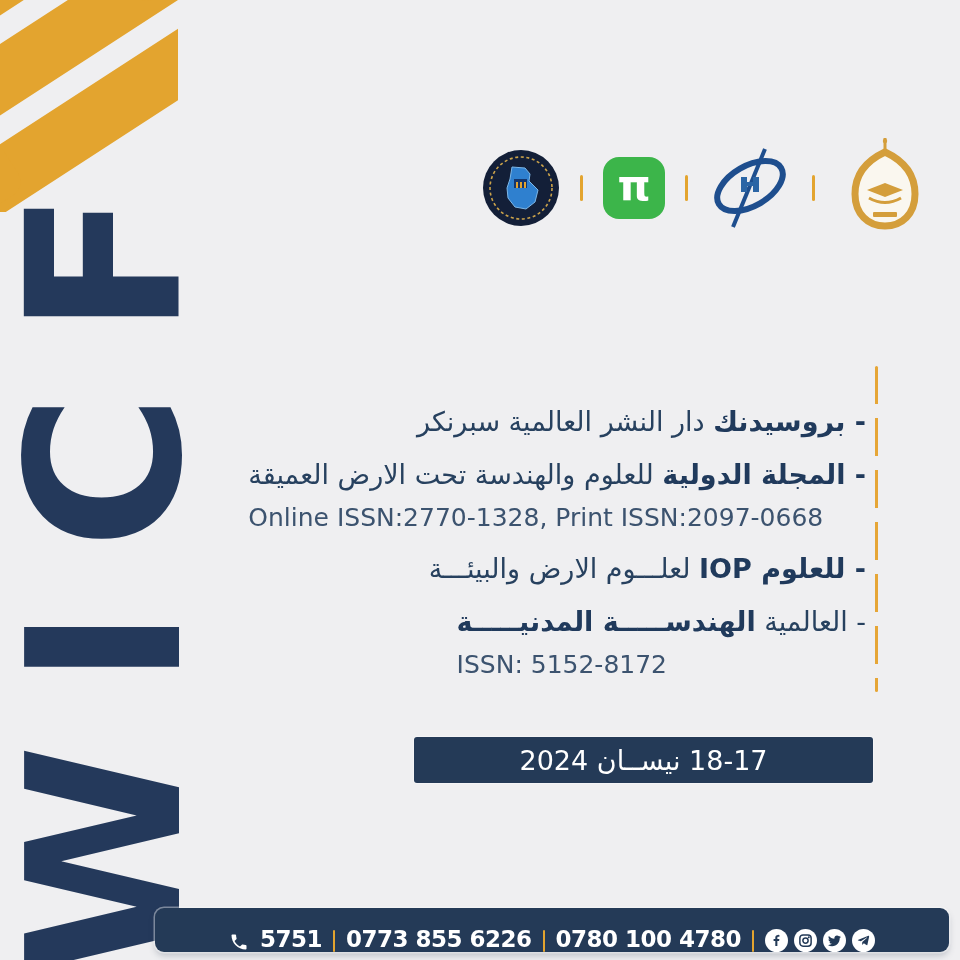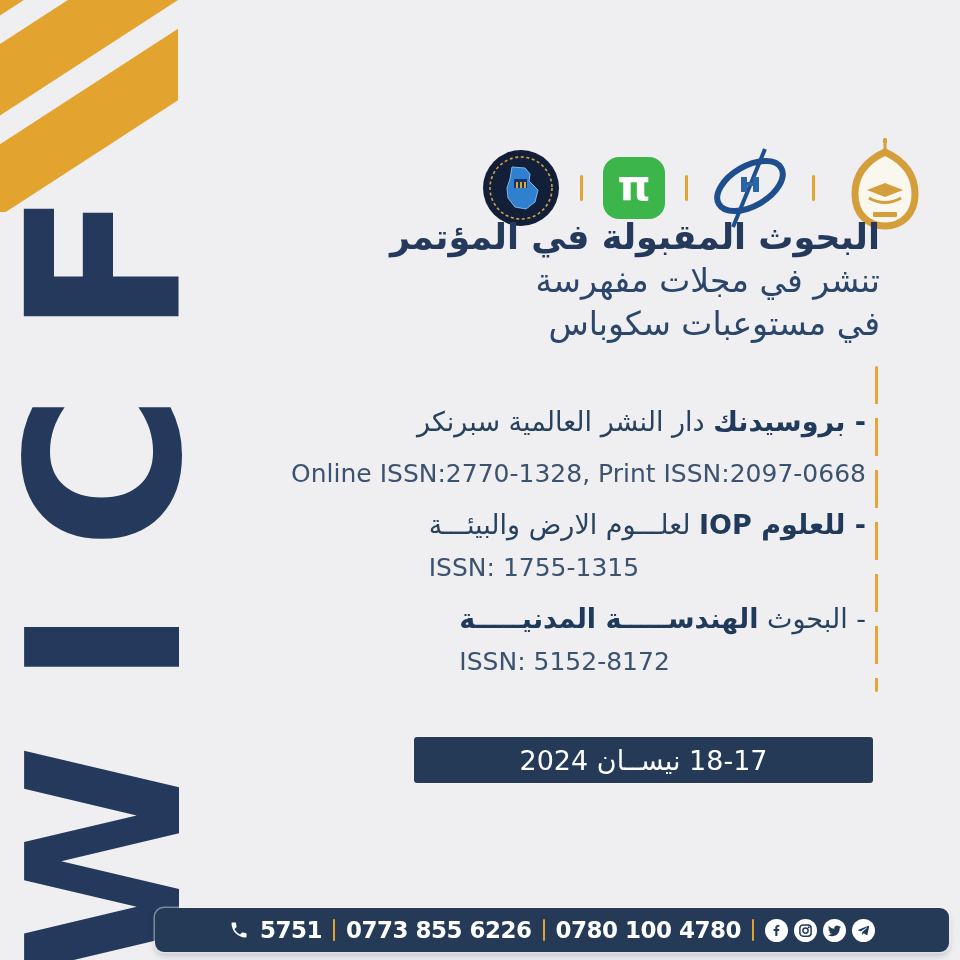--- a/index.html
+++ b/index.html
@@ -43,21 +43,21 @@
   .j-issn{direction:ltr;text-align:left;font-size:25px;line-height:33px;color:#3c536f;margin-top:8px;}
 
   
   .banner{position:absolute;left:414px;top:737px;width:459px;height:46px;background:#243a57;border-radius:3px;
      display:flex;align-items:center;justify-content:center;direction:rtl;color:#fff;font-size:27px;gap:9px;
      box-shadow:0 0 0 1px rgba(255,255,255,.35);}
   .banner .bold{font-weight:normal;text-align:center;}
 
   
   .footer{position:absolute;left:155px;top:908px;width:794px;height:44px;background:#243a57;border-radius:9px;
-     display:flex;align-items:center;justify-content:center;gap:11px;color:#fff;font-size:23px;
+     display:flex;align-items:flex-end;justify-content:center;gap:11px;color:#fff;font-size:23px;
      box-shadow:0 0 0 1.5px rgba(255,255,255,.4),0 4px 6px rgba(60,70,90,.25);}
   .f-sep{width:2px;height:22px;background:#E3A42F;border-radius:1px;}
   .f-num{font-weight:bold;letter-spacing:-.5px;}
   .socials{display:flex;align-items:center;gap:6px;}
   .s-circle{width:23px;height:23px;border-radius:50%;background:#fff;display:flex;align-items:center;justify-content:center;}
   .s-circle svg{width:15px;height:15px;fill:#233a57;}
   .phone-ic svg{width:20px;height:20px;fill:#fff;display:block;}
 </style>
 </head>
 <body>
@@ -104,45 +104,40 @@
     <svg width="100" height="100" viewBox="0 0 100 100">
       <path d="M50 14 C33 22 20 35 20 56 C20 76 33 88 50 88 C67 88 80 76 80 56 C80 35 67 22 50 14 Z" fill="#faf7ef" stroke="#D49E3B" stroke-width="7"></path>
       <line x1="50" y1="0" x2="50" y2="16" stroke="#D49E3B" stroke-width="3"></line>
       <circle cx="50" cy="3" r="2.2" fill="#D49E3B"></circle>
       <path d="M32 52 L50 45 L68 52 L50 59 Z" fill="#D49E3B"></path>
       <path d="M34 60 q16 9 32 0" stroke="#D49E3B" stroke-width="3" fill="none"></path>
       <rect x="38" y="74" width="24" height="5" rx="1" fill="#D49E3B"></rect>
     </svg>
   </div>
 
-  <div class="heading">
-    <div class="h1">البحوث المقبولة في المؤتمر</div>
-    <div class="h2">تنشر في مجلات مفهرسة</div>
-    <div class="h2">في مستوعبات سكوباس</div>
-  </div>
 
   <div class="dash-rule"></div>
 
   <div class="journals">
 
     <div class="j-item">
       <div class="j-ar"><b>- بروسيدنك</b><span> دار النشر العالمية سبرنكر</span></div>
     </div>
 
     <div class="j-item">
+      <div class="j-ar"><b>- المجلة الدولية</b><span> للعلوم والهندسة تحت الارض العميقة</span></div>
       <div class="j-issn">Online ISSN:2770-1328, Print ISSN:2097-0668</div>
     </div>
 
     <div class="j-item">
       <div class="j-ar"><b>- للعلوم IOP</b><span> لعلـــوم الارض والبيئـــة</span></div>
-      <div class="j-issn">ISSN: 1755-1315</div>
     </div>
 
     <div class="j-item">
-      <div class="j-ar"><span>- البحوث </span><b>الهندســـــة المدنيـــــة</b></div>
+      <div class="j-ar"><span>- العالمية </span><b>الهندســـــة المدنيـــــة</b></div>
       <div class="j-issn">ISSN: 5152-8172</div>
     </div>
 
   </div>
 
   <div class="banner">
     <span class="bold">18-17 نيســان 2024</span>
   </div>
 
   <div class="footer">

